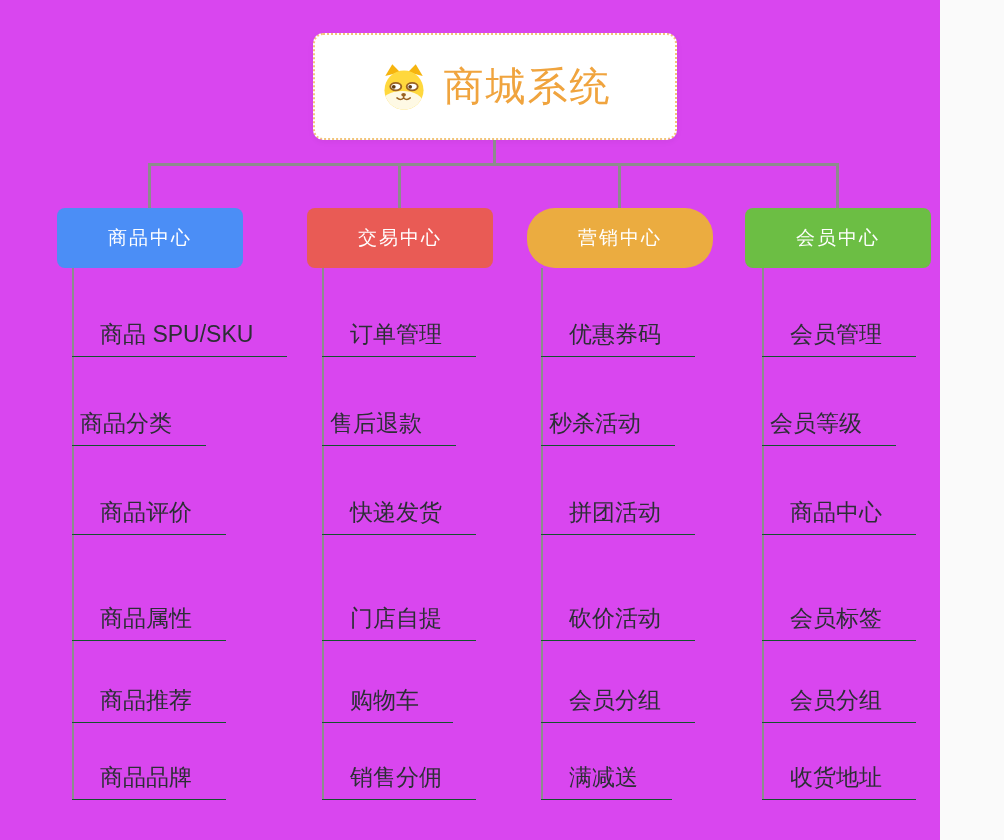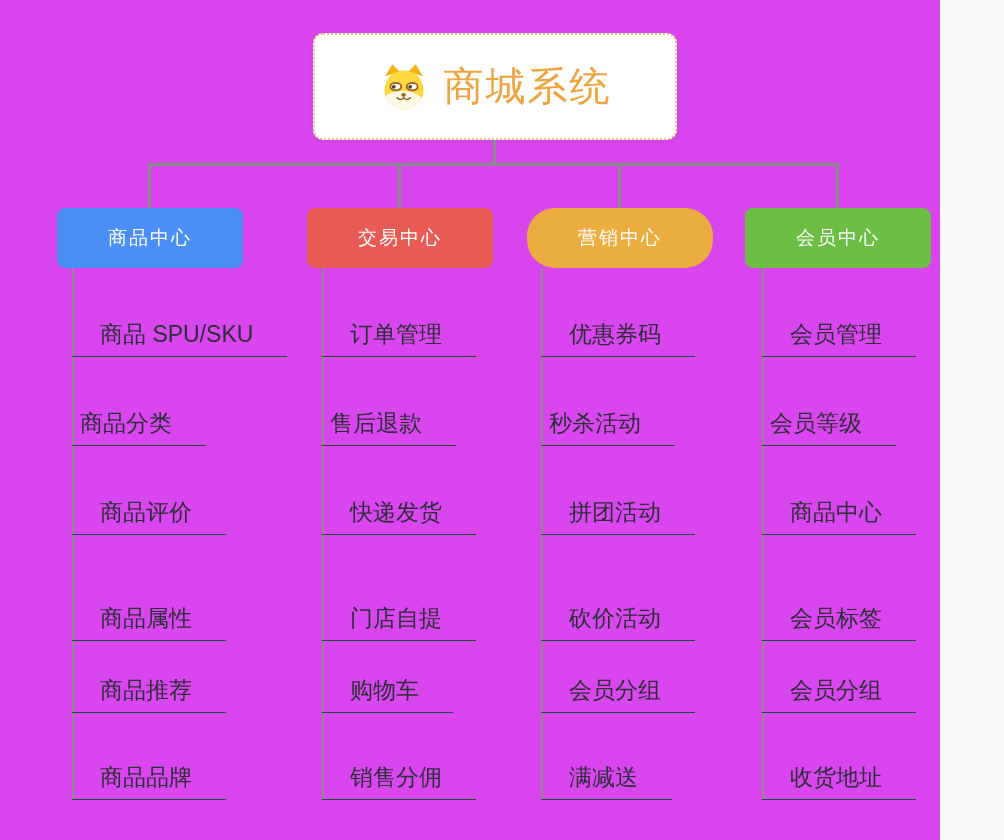--- a/index.html
+++ b/index.html
@@ -64,21 +64,21 @@
     padding:0 34px 6px 28px;
     border-bottom:1px solid #14532d;
     display:flex;align-items:flex-end;
     font-size:23px;color:#2c2f35;
     white-space:nowrap;
   }
   .r0{top:50px;}
   .r1{top:139px;padding-left:8px;}
   .r2{top:228px;}
   .r3{top:334px;}
-  .r4{top:406px;}
+  .r4{top:416px;}
   .r5{top:493px;}
 </style>
 </head>
 <body>
 
 <div id="canvas">
 
   <div class="root-node">
     <span style="display:flex;">
       <svg width="50" height="50" viewBox="0 0 64 64">

